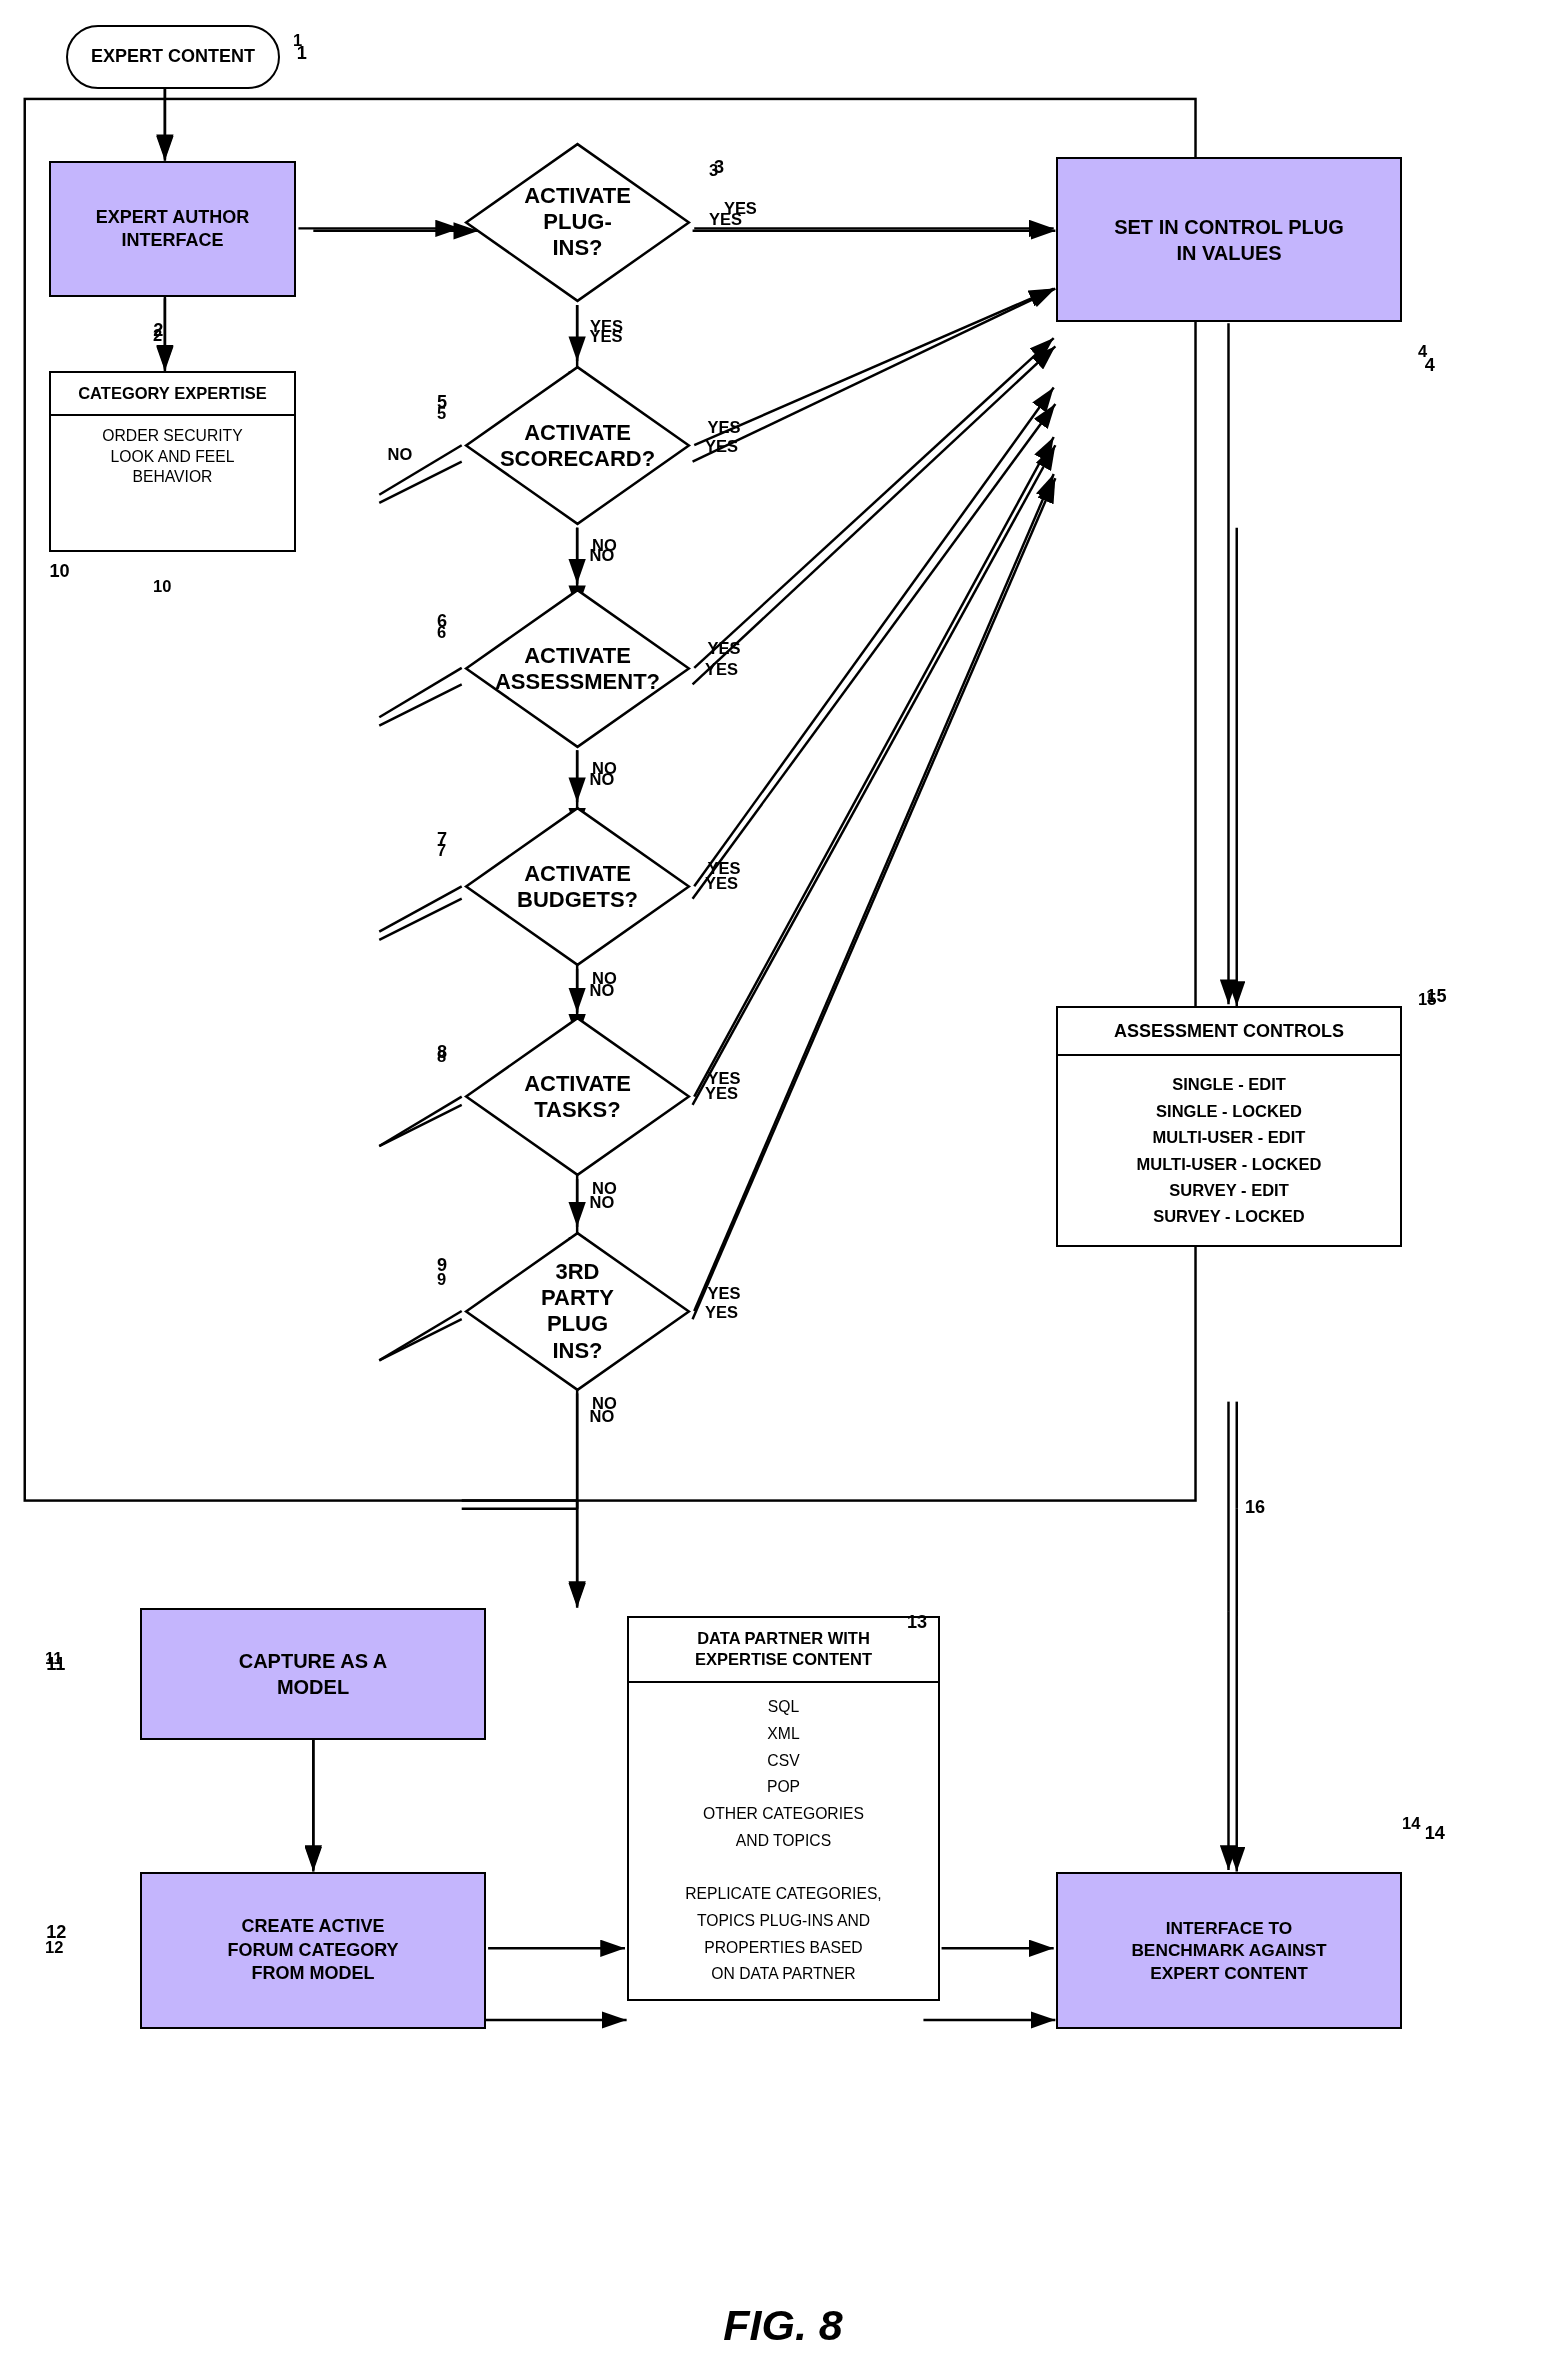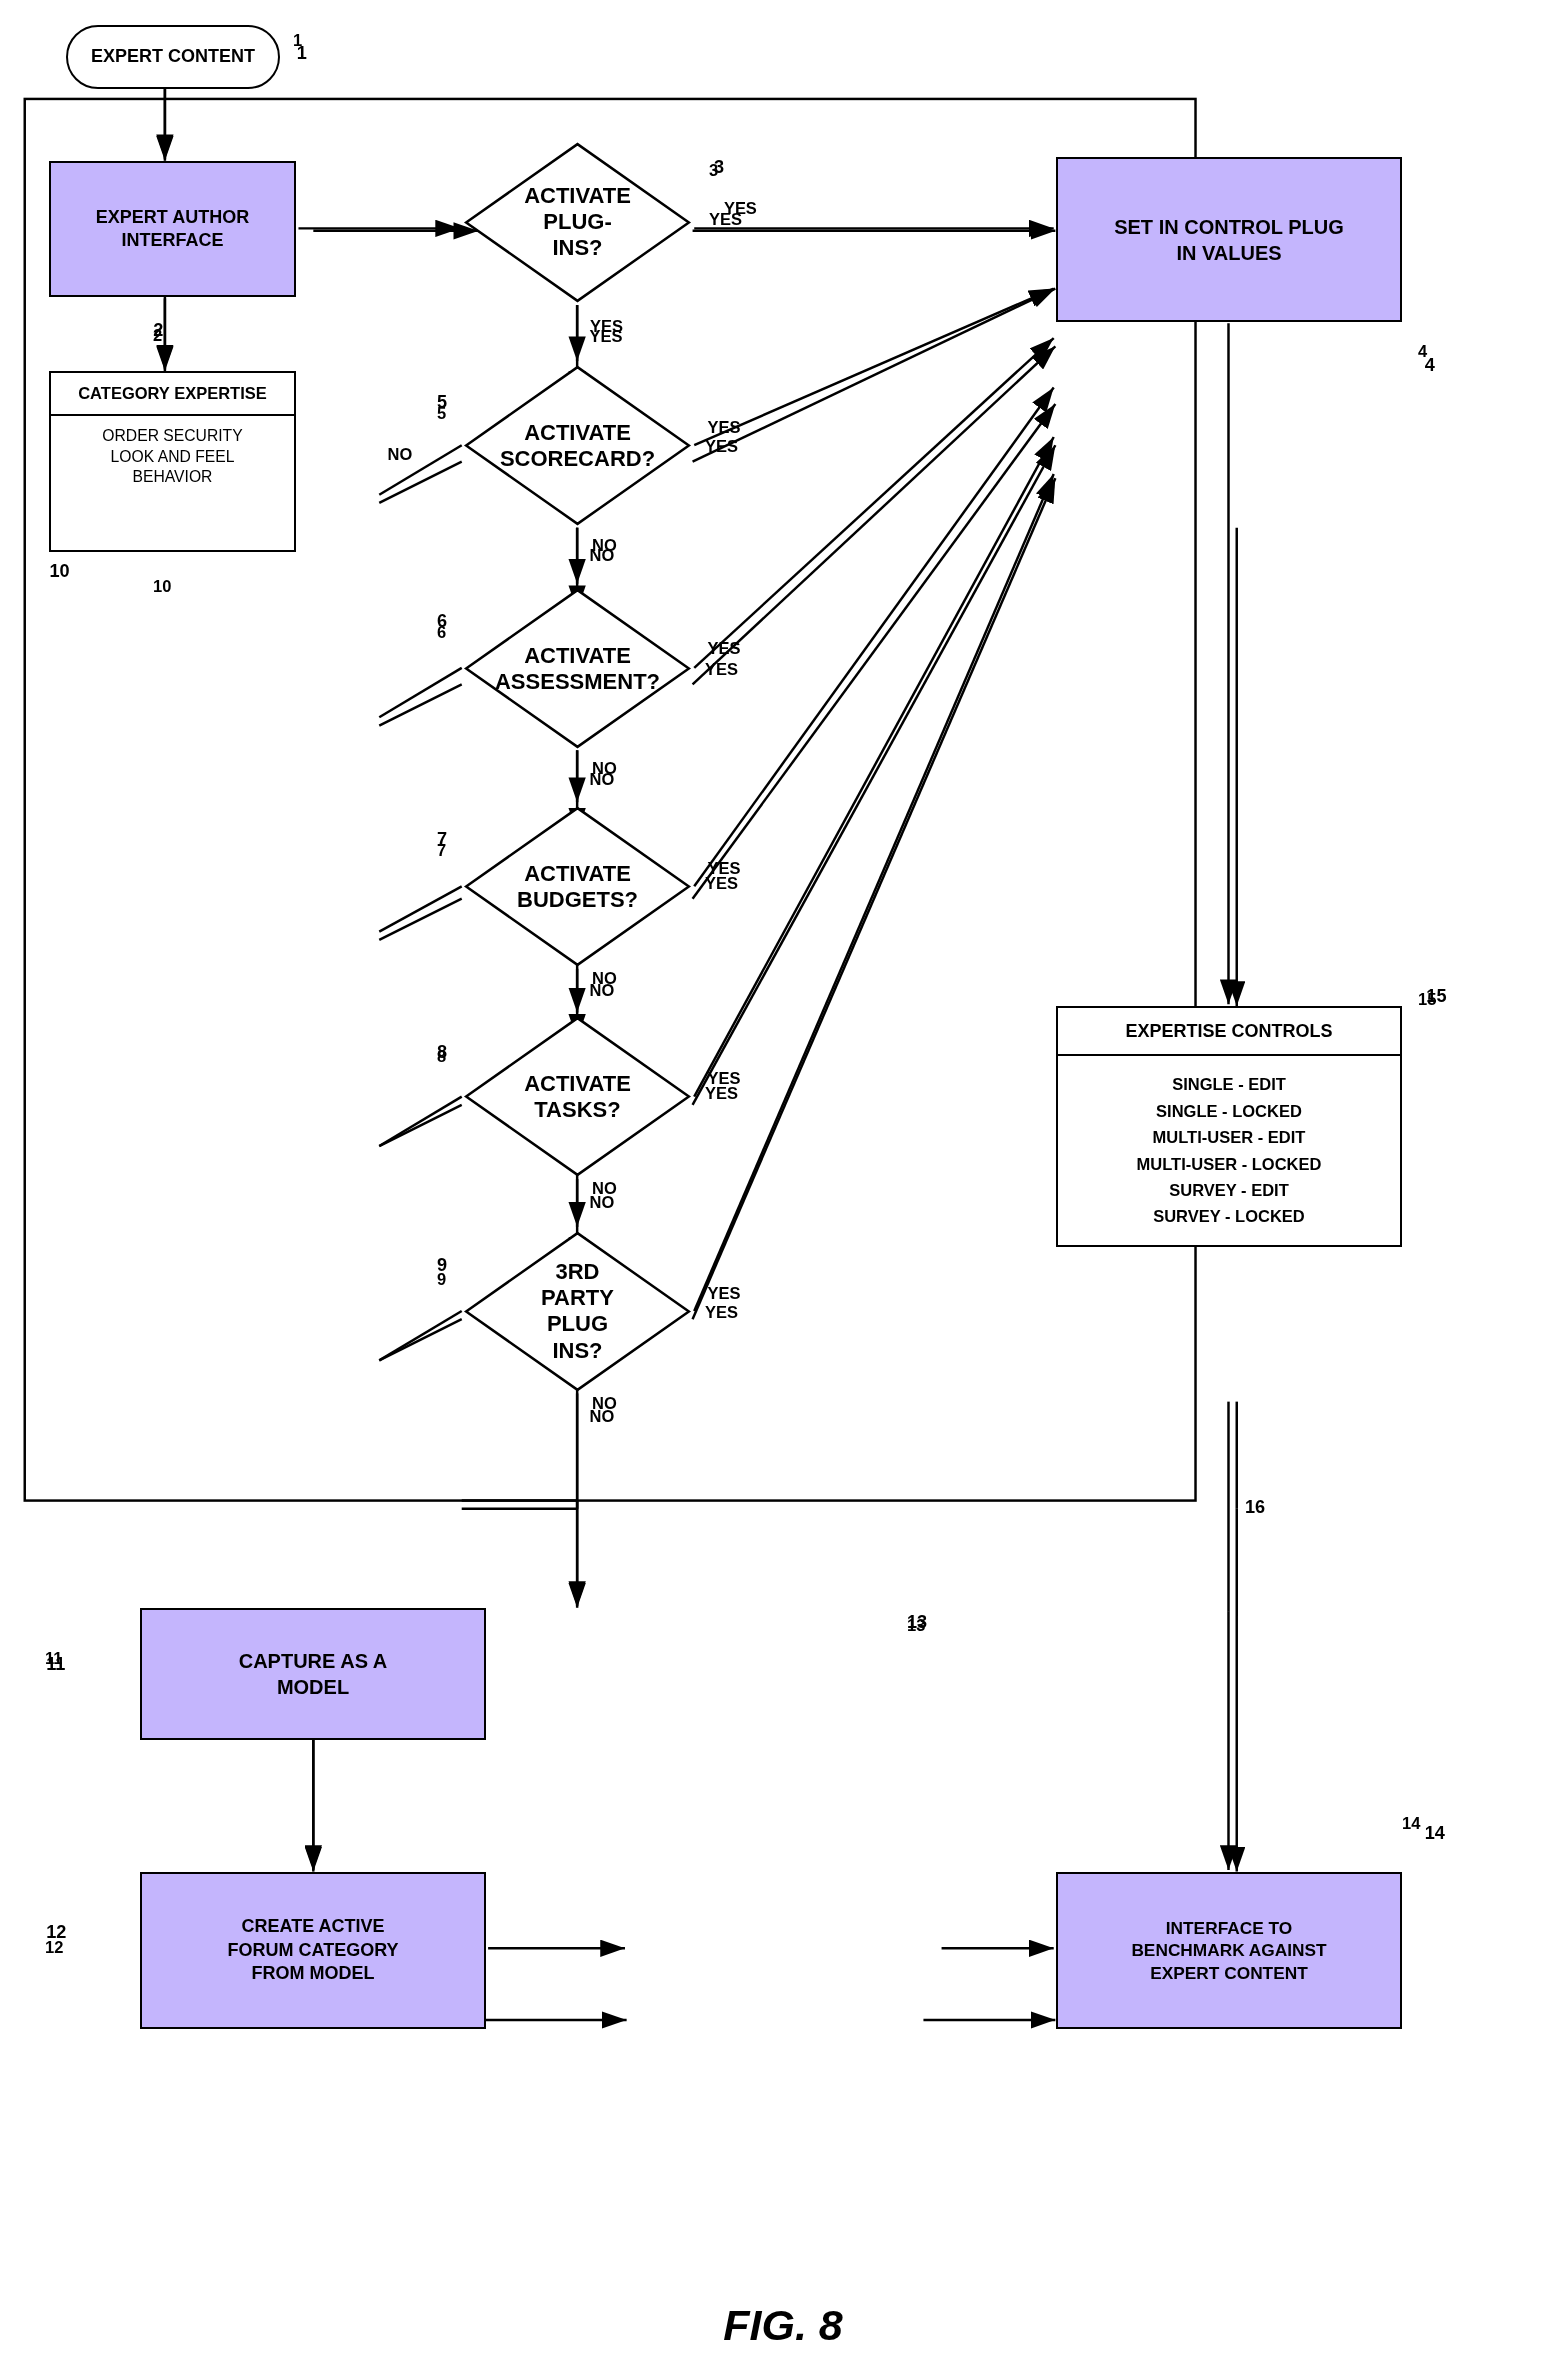--- a/index.html
+++ b/index.html
@@ -274,21 +274,21 @@
     </svg>
     <div class="diamond-text">3RD PARTY<br>PLUG INS?</div>
   </div>
 
   <div class="label-text" style="left:705px; top:1303px; font-size:16.5px;">YES</div>
   <div class="label-text" style="left:592px; top:1394px; font-size:16.5px;">NO</div>
 
   <div class="label-text" style="left:1418px; top:990px;">15</div>
 
   <div class="box-double" style="left:1056px; top:1006px; width:346px;">
-    <div class="box-double-header" style="padding:11.5px 6.6px; font-size:18px;">EXPERTISE CONTROLS</div>
+    <div class="box-double-header" style="padding:11.5px 6.6px; font-size:18px;">ASSESSMENT CONTROLS</div>
     <div class="box-double-inner" style="font-size:16.5px; padding:15px 18px; line-height:1.6;font-weight:bold;">
       SINGLE - EDIT<br>
       SINGLE - LOCKED<br>
       MULTI-USER - EDIT<br>
       MULTI-USER - LOCKED<br>
       SURVEY - EDIT<br>
       SURVEY - LOCKED
     </div>
   </div>
 
@@ -299,20 +299,27 @@
   </div>
 
   <div class="label-text" style="left:45px; top:1938px;">12</div>
 
   <div class="box" style="left:140px; top:1872px; width:346px; height:157px; font-size:18px;">
     <span>CREATE ACTIVE<br>FORUM CATEGORY<br>FROM MODEL</span>
   </div>
 
   <div class="label-text" style="left:907px; top:1616px;">13</div>
 
+  <div class="box-double" style="left:627px; top:1616px; width:313px;">
+    <div class="box-double-header" style="padding:10px 6.6px; font-size:16.5px;">DATA PARTNER WITH<br>EXPERTISE CONTENT</div>
+    <div class="box-double-inner" style="font-size:15.7px; padding:11.5px 6.6px; line-height:1.7;">
+      SQL<br>XML<br>CSV<br>POP<br>OTHER CATEGORIES<br>AND TOPICS<br><br>
+      REPLICATE CATEGORIES,<br>TOPICS PLUG-INS AND<br>PROPERTIES BASED<br>ON DATA PARTNER
+    </div>
+  </div>
 
   <div class="label-text" style="left:1402px; top:1814px;">14</div>
 
   <div class="box" style="left:1056px; top:1872px; width:346px; height:157px; font-size:17.3px;">
     <span>INTERFACE TO<br>BENCHMARK AGAINST<br>EXPERT CONTENT</span>
   </div>
 
   <div class="fig-caption" style="left:618px; top:2301px; width:330px;">FIG. 8</div>
 
   <svg style="position:absolute;top:0;left:0;width:1555px;height:2377px;pointer-events:none;" viewBox="0 0 1886 2883" width="1555" height="2377">

